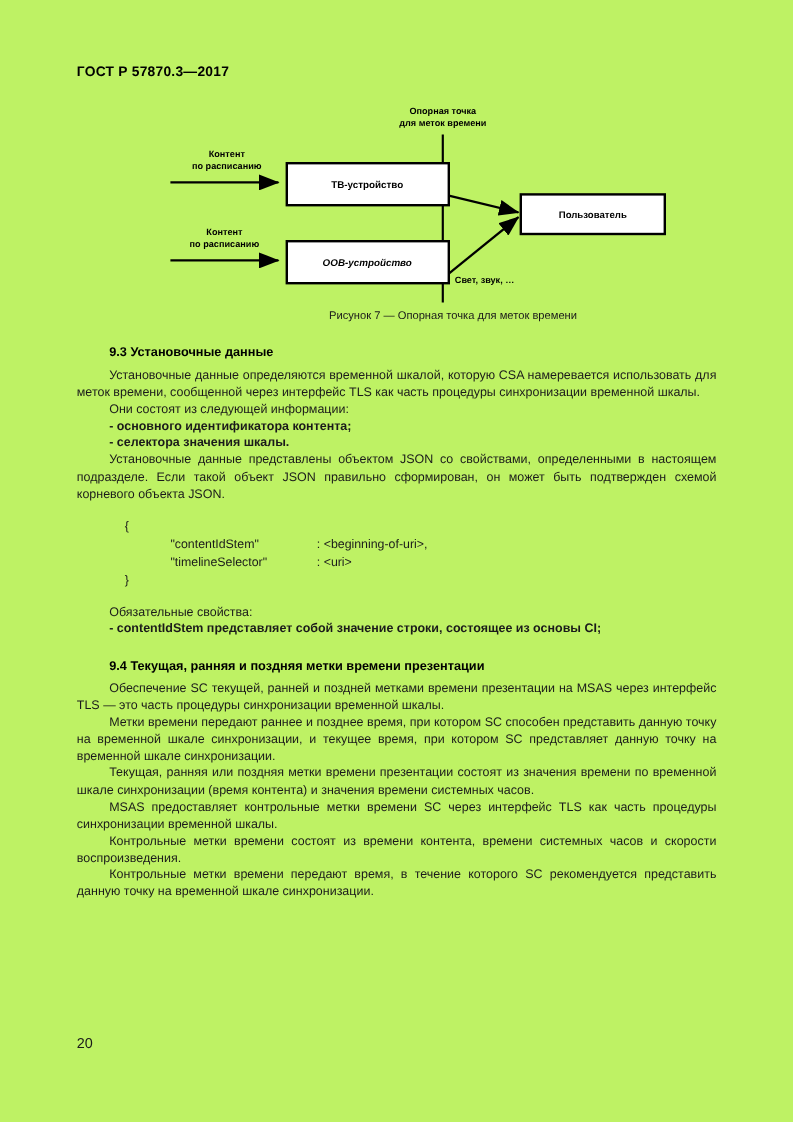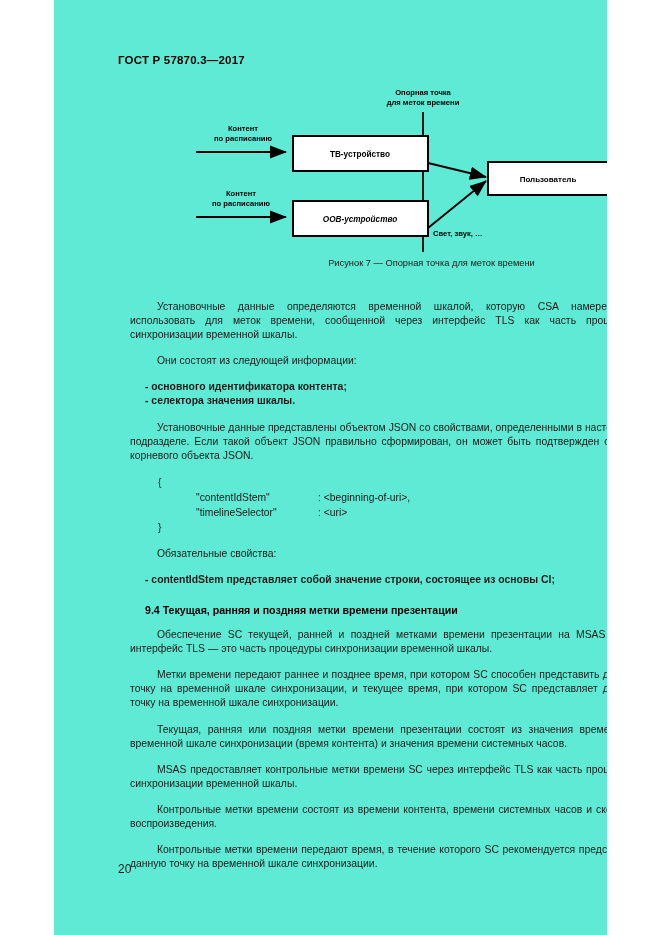--- a/index.html
+++ b/index.html
@@ -8,24 +8,24 @@
     padding: 0;
     background: #ffffff;
   }
   body {
     font-family: "Liberation Sans", sans-serif;
     color: #111111;
     -webkit-font-smoothing: antialiased;
   }
   .page {
     position: relative;
-    width: 553px;
+    width: 661px;
     height: 935px;
     margin: 0 auto;
-    background: #5eead4;
+    background: #bef264;
     overflow: hidden;
     box-sizing: border-box;
   }
 
   
   .running-head {
     position: absolute;
     left: 64px;
     top: 54px;
     font-size: 11.5px;
@@ -68,21 +68,21 @@
     font-weight: bold;
     color: #000;
     margin: 0 0 7px 0;
     padding-left: 27px;
   }
   .h3.spaced { margin-top: 17px; }
 
   p.para {
     font-size: 10.4px;
     line-height: 14.1px;
-    margin: 12px;
+    margin: 0;
     text-align: justify;
     text-indent: 27px;
     color: #1a1a1a;
     hyphens: none;
   }
   p.dash {
     font-size: 10.4px;
     line-height: 14.1px;
     margin: 0;
     text-align: justify;
@@ -160,20 +160,21 @@
       <line x1="310" y1="144" x2="368" y2="97" stroke="#000" stroke-width="1.9" marker-end="url(#arrowhead)"></line>
 
       <text x="315" y="152" font-family="Liberation Sans, sans-serif" font-size="7.6" font-weight="bold" text-anchor="start" fill="#000">Свет, звук, …</text>
     </svg>
   </div>
 
   <div class="fig-caption">Рисунок 7 — Опорная точка для меток времени</div>
 
   <div class="body">
 
+    <h3 class="h3">9.3 Установочные данные</h3>
 
     <p class="para">Установочные данные определяются временной шкалой, которую CSA намеревается использовать для меток времени, сообщенной через интерфейс TLS как часть процедуры синхронизации временной шкалы.</p>
 
     <p class="para">Они состоят из следующей информации:</p>
 
     <p class="dash">- основного идентификатора контента;</p>
 
     <p class="dash">- селектора значения шкалы.</p>
 
     <p class="para">Установочные данные представлены объектом JSON со свойствами, определенными в настоящем подразделе. Если такой объект JSON правильно сформирован, он может быть подтвержден схемой корневого объекта JSON.</p>

